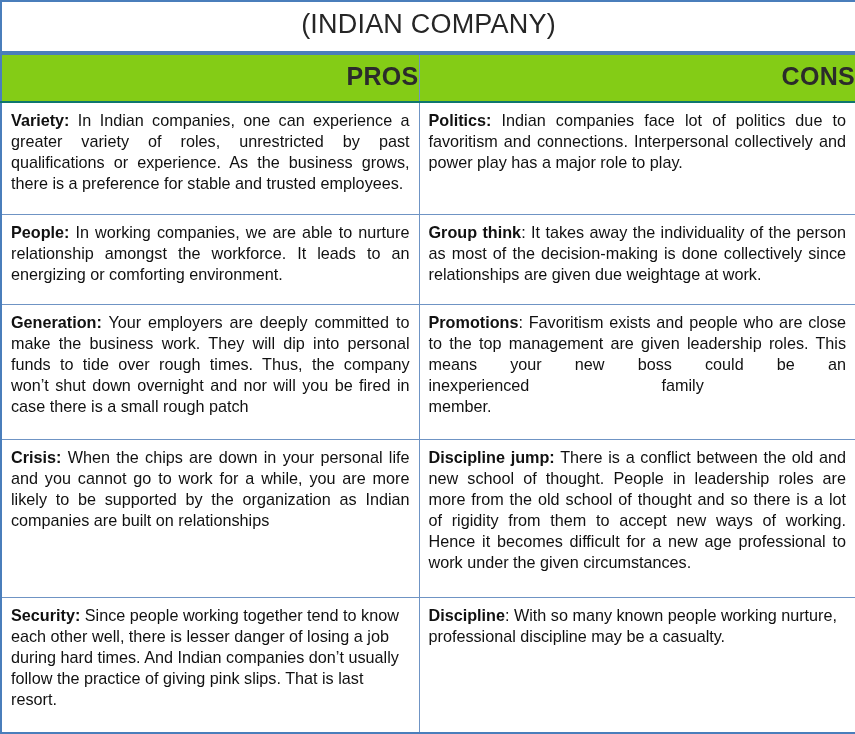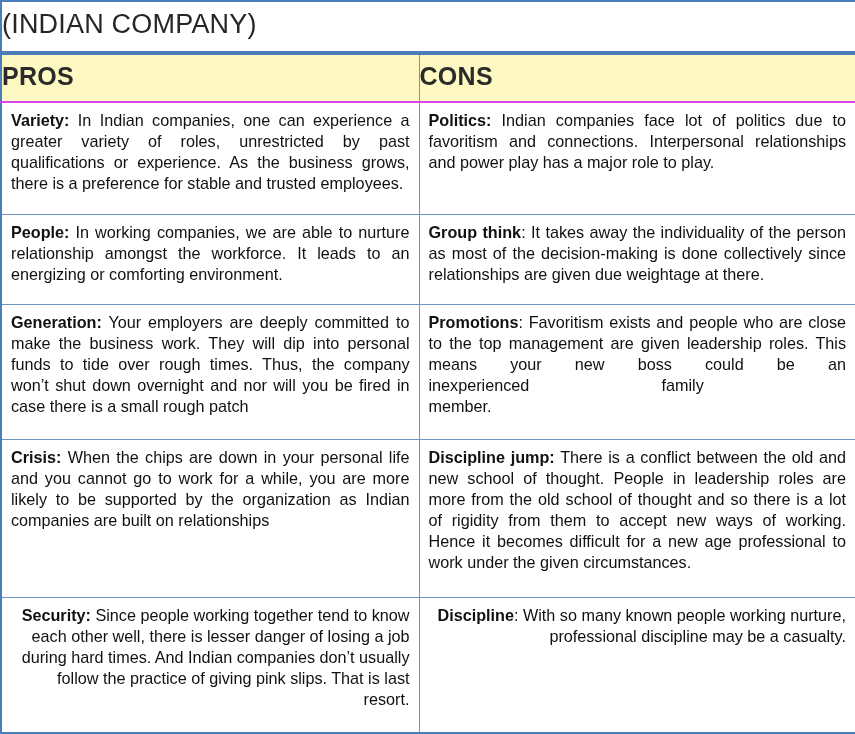--- a/index.html
+++ b/index.html
@@ -23,37 +23,38 @@
     table-layout: fixed;
     border-left: 2px solid #4A7EBB;
     border-right: 2px solid #4A7EBB;
     border-top: 2px solid #4A7EBB;
     border-bottom: 2px solid #4A7EBB;
   }
 
   
   .title-cell {
     height: 45px;
+    text-align: center;
     vertical-align: middle;
     font-size: 27px;
     font-weight: normal;
     letter-spacing: 0.2px;
     color: #262626;
     background: #ffffff;
     border: none;
     padding: 0 0 4px 0;
   }
 
   
   .head-row > th {
-    background: #fef9c3;
+    background: #84cc16;
     border-top: 4px solid #4A7EBB;
-    border-bottom: 2px solid #d946ef;
+    border-bottom: 2px solid #0f766e;
     height: 43px;
-    text-align: left;
+    text-align: right;
     vertical-align: middle;
     font-size: 25px;
     font-weight: bold;
     color: #2b2b2b;
     padding: 0 0 3px 0;
     letter-spacing: 0.3px;
   }
   .head-row > th.col-left  { border-right: 1px solid #6f94c4; }
 
   
@@ -65,21 +66,21 @@
     padding: 7px 9px 12px 9px;
     font-size: 16.2px;
     line-height: 1.295;
     color: #111111;
     text-align: justify;
     text-justify: inter-word;
     word-spacing: 0;
     hyphens: none;
   }
   .body-cell.col-left  { border-right: 1px solid #6f94c4; }
-  .body-cell.align-left { text-align: right; }
+  .body-cell.align-left { text-align: left; }
 
   .lead {
     font-weight: bold;
   }
 
   
   col.c1 { width: 418px; }
   col.c2 { width: 437px; }
 </style>
 </head>
@@ -97,30 +98,30 @@
     <tr class="head-row">
       <th class="col-left">PROS</th>
       <th class="col-right">CONS</th>
     </tr>
 
     <tr>
       <td class="body-cell col-left">
         <span class="lead">Variety:</span><span> In Indian companies, one can experience a greater variety of roles, unrestricted by past qualifications or experience. As the business grows, there is a preference for stable and trusted employees.</span>
       </td>
       <td class="body-cell col-right">
-        <span class="lead">Politics:</span><span> Indian companies face lot of politics due to favoritism and connections. Interpersonal relationships and power play has a major role to play.</span>
+        <span class="lead">Politics:</span><span> Indian companies face lot of politics due to favoritism and connections. Interpersonal collectively and power play has a major role to play.</span>
       </td>
     </tr>
 
     <tr>
       <td class="body-cell col-left">
         <span class="lead">People:</span><span> In working companies, we are able to nurture relationship amongst the workforce. It leads to an energizing or comforting environment.</span>
       </td>
       <td class="body-cell col-right">
-        <span class="lead">Group think</span><span>:  It takes away the individuality of the person as most of the decision-making is done collectively since relationships are given due weightage at there.</span>
+        <span class="lead">Group think</span><span>:  It takes away the individuality of the person as most of the decision-making is done collectively since relationships are given due weightage at work.</span>
       </td>
     </tr>
 
     <tr>
       <td class="body-cell col-left">
         <span class="lead">Generation:</span><span> Your employers are deeply committed to make the business work. They will dip into personal funds to tide over rough times. Thus, the company won’t shut down overnight and nor will you be fired in case there is a small rough patch</span>
       </td>
       <td class="body-cell col-right">
         <span class="lead">Promotions</span><span>: Favoritism exists and people who are close to the top management are given leadership roles. This means your new boss could be an inexperienced&nbsp;&nbsp;&nbsp;&nbsp;&nbsp;&nbsp;&nbsp;&nbsp;&nbsp;&nbsp;&nbsp;&nbsp;&nbsp;&nbsp;&nbsp;&nbsp;&nbsp;&nbsp;&nbsp;&nbsp;&nbsp;&nbsp;&nbsp; family&nbsp;&nbsp;&nbsp;&nbsp;&nbsp;&nbsp;&nbsp;&nbsp;&nbsp;&nbsp;&nbsp;&nbsp;&nbsp;&nbsp;&nbsp;&nbsp;&nbsp;&nbsp;&nbsp;&nbsp;&nbsp;&nbsp;&nbsp;&nbsp;&nbsp;&nbsp; member.</span>
       </td>

